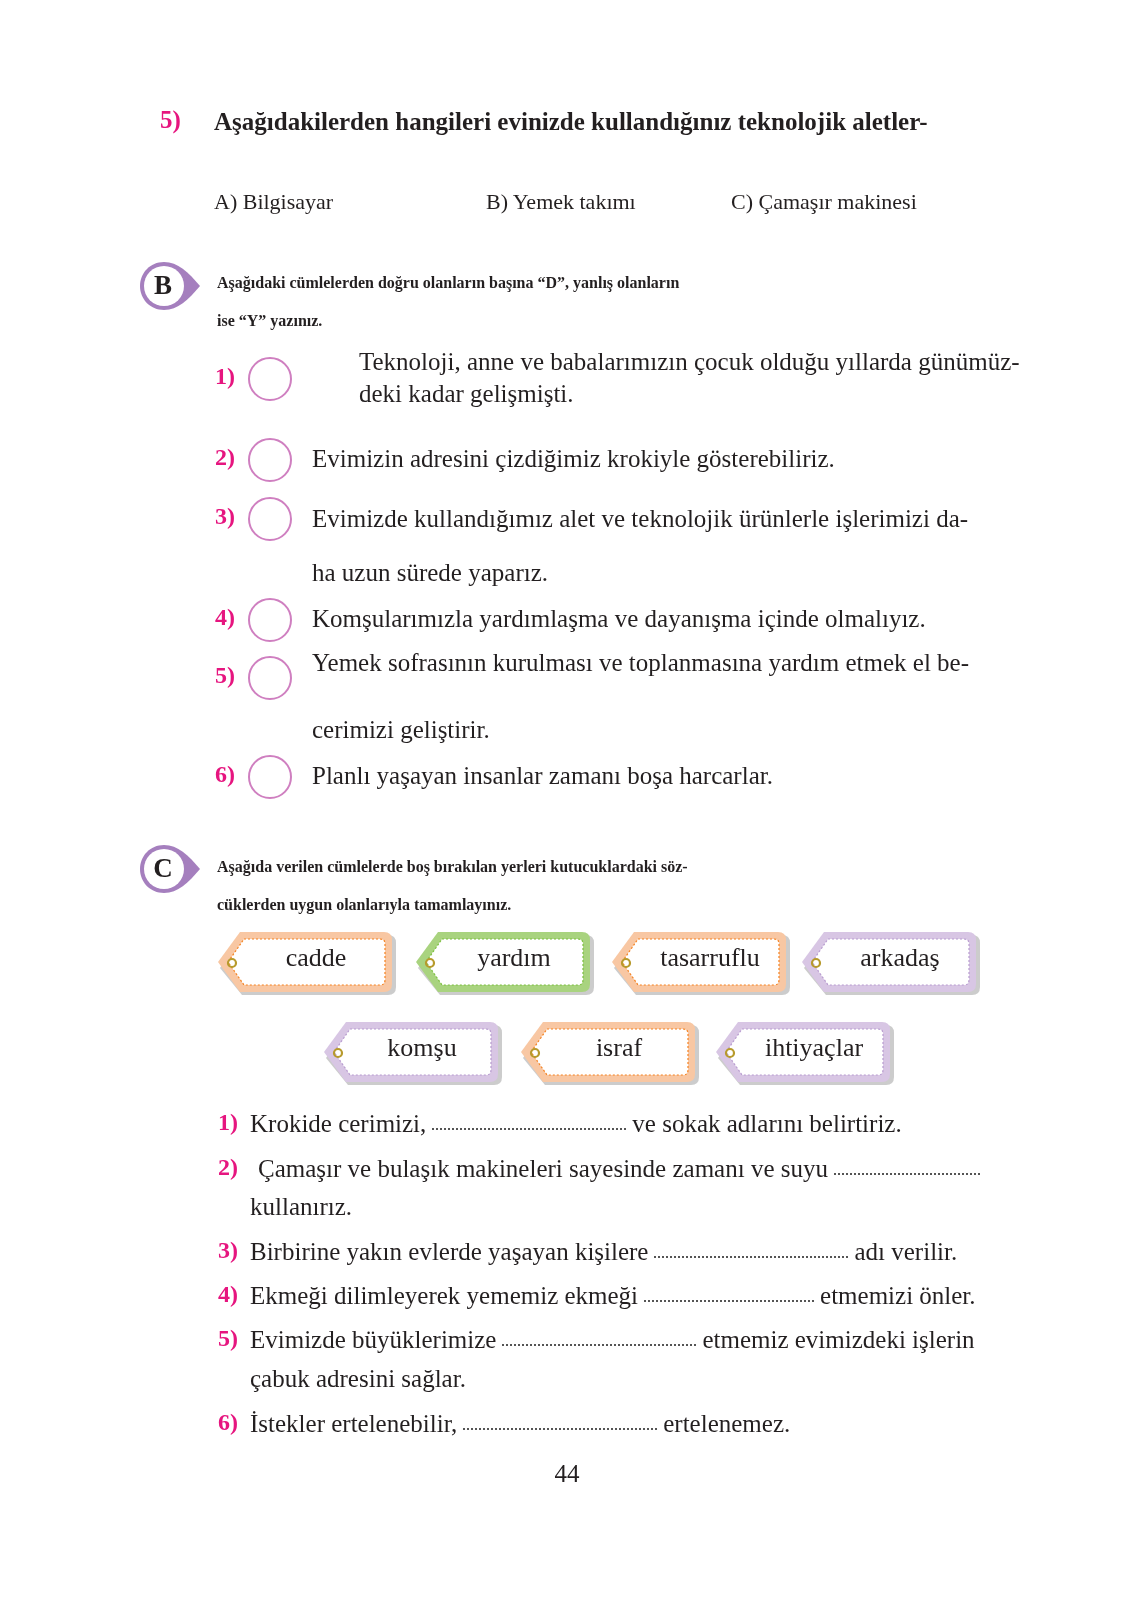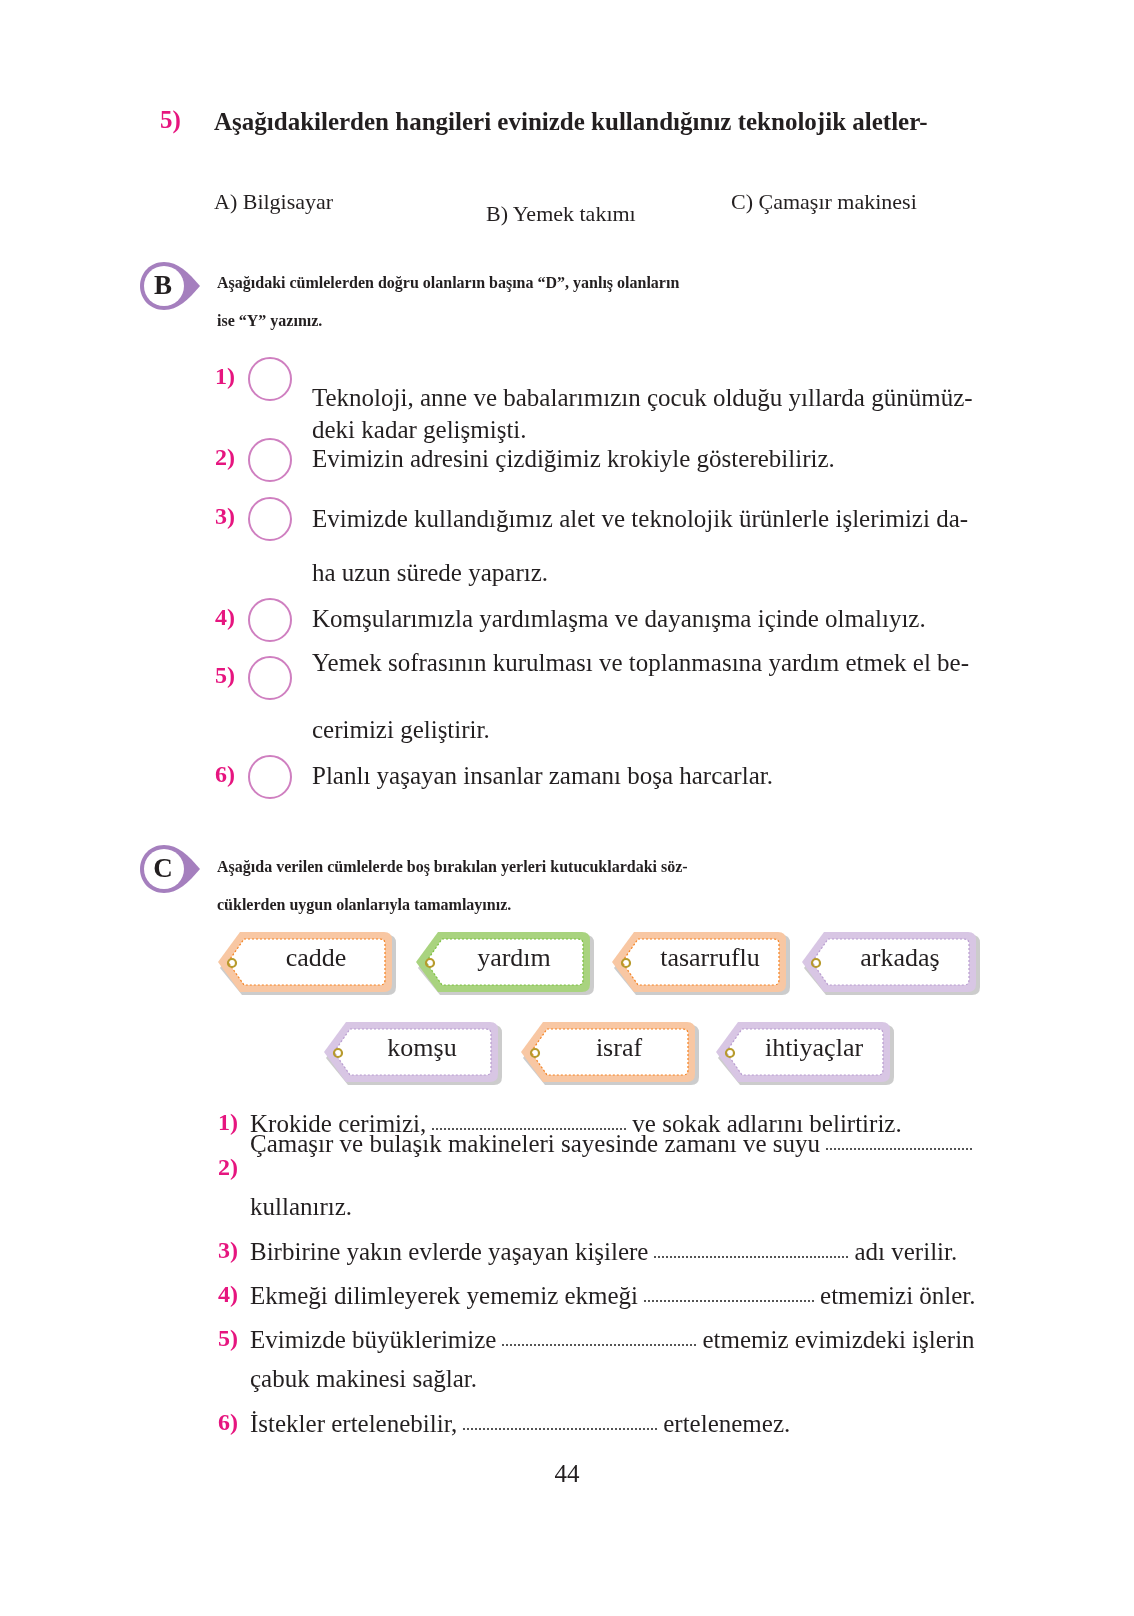--- a/index.html
+++ b/index.html
@@ -56,42 +56,42 @@
     .page-num { left: 0; width: 1134px; top: 1460px; text-align: center; font-size: 25px; }
   </style>
 </head>
 <body>
 
 <div class="abs pink q5-num">5)</div>
 <div class="abs q5-text">
   <div>Aşağıdakilerden hangileri evinizde kullandığınız teknolojik aletler-</div>
 </div>
 <div class="abs opt" style="left:214px;">A) Bilgisayar</div>
-<div class="abs opt" style="left:486px;margin-top:12px;">B) Yemek takımı</div>
+<div class="abs opt" style="left:486px;">B) Yemek takımı</div>
 <div class="abs opt" style="left:731px;">C) Çamaşır makinesi</div>
 
 <div class="abs badge" style="left:138px; top:260px;">
   <svg width="66" height="52" viewBox="0 0 66 52">
     <path d="M26 2 C40 2 50 12 62 26 C50 40 40 50 26 50 C12 50 2 39 2 26 C2 13 12 2 26 2 Z" fill="#a57fbe"></path>
     <circle cx="26" cy="26" r="20" fill="#ffffff"></circle>
   </svg>
   <div class="badge-letter">B</div>
 </div>
 <div class="abs sec-title" style="top:264px;">
   <div>Aşağıdaki cümlelerden doğru olanların başına “D”, yanlış olanların</div>
   <div>ise “Y” yazınız.</div>
 </div>
 
 <div class="abs pink b-num" style="top:363px;">1)</div>
 <div class="abs b-circle" style="top:355px;">
   <svg width="48" height="48" viewBox="0 0 48 48">
       <circle cx="24" cy="24" r="21" fill="none" stroke="#cf7fc0" stroke-width="2"></circle>
     </svg>
 </div>
-<div class="abs b-text" style="top:382px;">
+<div class="abs b-text" style="top:346px;margin-left:47px;">
   <div>Teknoloji, anne ve babalarımızın çocuk olduğu yıllarda günümüz-</div>
   <div>deki kadar gelişmişti.</div>
 </div>
 
 <div class="abs pink b-num" style="top:444px;">2)</div>
 <div class="abs b-circle" style="top:436px;">
   <svg width="48" height="48" viewBox="0 0 48 48">
       <circle cx="24" cy="24" r="21" fill="none" stroke="#cf7fc0" stroke-width="2"></circle>
     </svg>
 </div>
@@ -212,39 +212,39 @@
   </svg>
   <div class="tag-label">ihtiyaçlar</div>
 </div>
 
 <div class="abs pink c-num" style="top:1109px;">1)</div>
 <div class="abs c-text" style="top:1108px;">
   <span>Krokide cerimizi,</span><span class="dots" style="width:194px;"></span><span>ve sokak adlarını belirtiriz.</span>
 </div>
 
 <div class="abs pink c-num" style="top:1154px;">2)</div>
-<div class="abs c-text" style="top:1128px;">
+<div class="abs c-text" style="top:1153px;margin-left:8px;">
   <span>Çamaşır ve bulaşık makineleri sayesinde zamanı ve suyu</span><span class="dots" style="width:146px;"></span>
 </div>
 <div class="abs c-text" style="top:1191px;">kullanırız.</div>
 
 <div class="abs pink c-num" style="top:1237px;">3)</div>
 <div class="abs c-text" style="top:1236px;">
   <span>Birbirine yakın evlerde yaşayan kişilere</span><span class="dots" style="width:194px;"></span><span>adı verilir.</span>
 </div>
 
 <div class="abs pink c-num" style="top:1281px;">4)</div>
 <div class="abs c-text" style="top:1280px;">
   <span>Ekmeği dilimleyerek yememiz ekmeği</span><span class="dots" style="width:170px;"></span><span>etmemizi önler.</span>
 </div>
 
 <div class="abs pink c-num" style="top:1325px;">5)</div>
 <div class="abs c-text" style="top:1324px;">
   <span>Evimizde büyüklerimize</span><span class="dots" style="width:194px;"></span><span>etmemiz evimizdeki işlerin</span>
 </div>
-<div class="abs c-text" style="top:1363px;">çabuk makinesi sağlar.</div>
+<div class="abs c-text" style="top:1363px;">çabuk adresini sağlar.</div>
 
 <div class="abs pink c-num" style="top:1409px;">6)</div>
 <div class="abs c-text" style="top:1408px;">
   <span>İstekler ertelenebilir,</span><span class="dots" style="width:194px;"></span><span>ertelenemez.</span>
 </div>
 
 <div class="abs page-num">44</div>
 
 </body></html>

